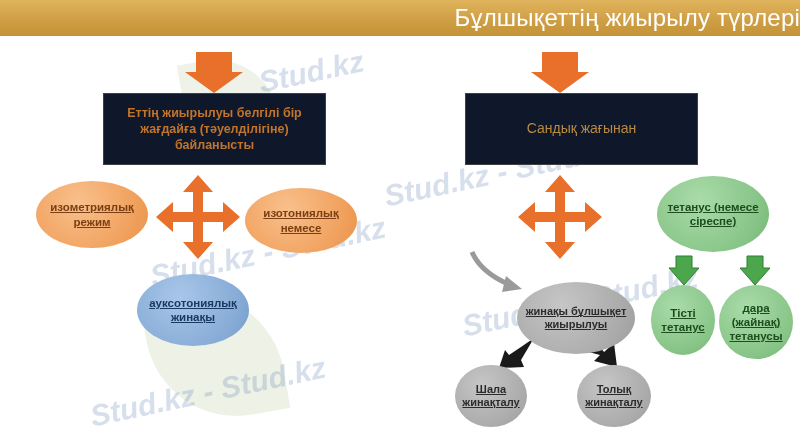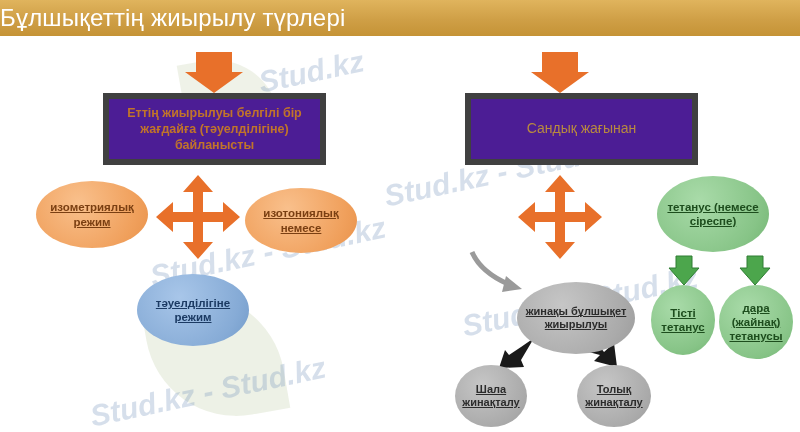--- a/index.html
+++ b/index.html
@@ -29,21 +29,21 @@
     background: #d2a44c;
     background: linear-gradient(to bottom, #e0b45d 0%, #cf9f46 55%, #c59336 100%);
   }
   .title-text {
     position: absolute;
     left: 0;
     top: 0;
     width: 800px;
     height: 36px;
     line-height: 36px;
-    text-align: left;
+    text-align: right;
     color: #ffffff;
     font-size: 24px;
     font-weight: normal;
     letter-spacing: 0.2px;
     white-space: nowrap;
   }
   
   .wm {
     position: absolute;
     color: rgba(120, 150, 190, 0.30);
@@ -79,22 +79,22 @@
     height: 92px;
     border-radius: 0 70% 0 70%;
     background: rgba(190, 205, 165, 0.25);
     transform: rotate(-10deg);
     pointer-events: none;
   }
   
   .box {
     position: absolute;
     box-sizing: border-box;
-    border: 6px solid #404040;
-    background: #4c1d95;
+    border: 1px solid #404040;
+    background: #0f172a;
     color: #c1742a;
     font-size: 12.5px;
     font-weight: bold;
     text-align: center;
     display: flex;
     align-items: center;
     justify-content: center;
     padding: 4px 6px;
     line-height: 1.28;
   }
@@ -243,21 +243,21 @@
     <span>Сандық жағынан</span>
   </div>
 
   <div class="ell ell-orange e-izometr">
     <span>изометриялық режим</span>
   </div>
   <div class="ell ell-orange e-izotoni">
     <span>изотониялық немесе</span>
   </div>
   <div class="ell ell-blue e-auksoto">
-    <span>тәуелділігіне режим</span>
+    <span>ауксотониялық жинақы</span>
   </div>
   <div class="ell ell-gray e-zhinaky">
     <span>жинақы бұлшықет жиырылуы</span>
   </div>
   <div class="ell ell-green e-tetanus">
     <span>тетанус (немесе сіреспе)</span>
   </div>
   <div class="ell ell-green e-tisti">
     <span>Тісті тетанус</span>
   </div>

